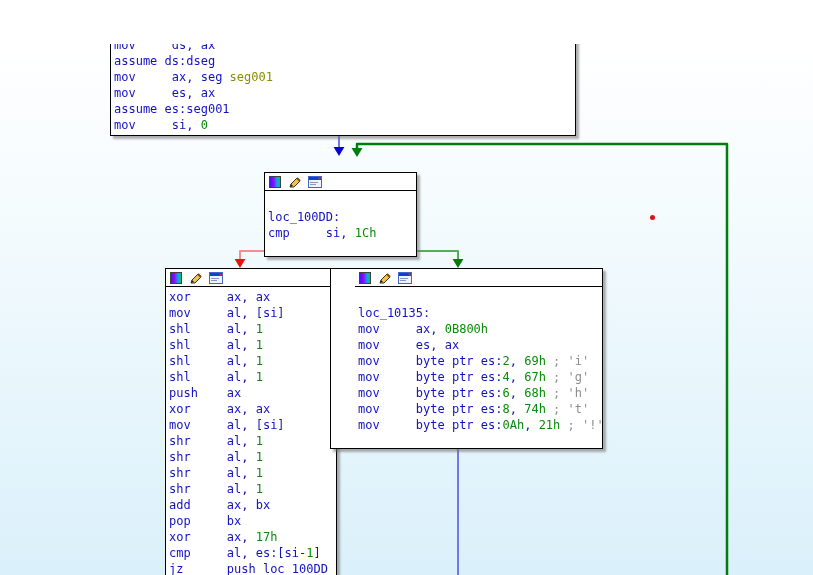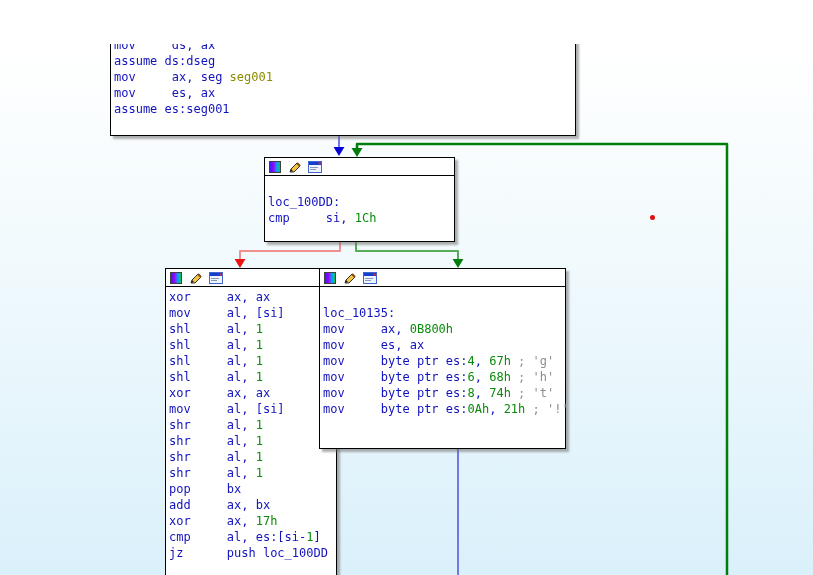--- a/index.html
+++ b/index.html
@@ -70,24 +70,25 @@
 
   <div class="red-dot"></div>
 
   <div class="node" style="left:110px;top:-10px;width:466px;height:102px;">
     <div class="code">
         <div class="ln"><span class="t-c">mov     ds, ax</span></div>
         <div class="ln"><span class="t-c">assume ds:dseg</span></div>
         <div class="ln"><span class="t-c">mov     ax, seg </span><span class="t-s">seg001</span></div>
         <div class="ln"><span class="t-c">mov     es, ax</span></div>
         <div class="ln"><span class="t-c">assume es:seg001</span></div>
+        <div class="ln"><span class="t-c">mov     si, </span><span class="t-n">0</span></div>
       </div>
   </div>
 
-  <div class="node" style="left:264px;top:113px;width:191px;height:85px;">
+  <div class="node" style="left:264px;top:128px;width:153px;height:85px;">
     <div class="bar">
       <svg width="12" height="12">
         <defs>
             <linearGradient id="pg1" x1="0" y1="0" x2="1" y2="0">
           <stop offset="0" stop-color="#2222ff"></stop>
               <stop offset="0.35" stop-color="#a000ff"></stop>
           <stop offset="0.7" stop-color="#00a8ff"></stop>
               <stop offset="1" stop-color="#20c020"></stop>
         </linearGradient>
           </defs>
@@ -131,35 +132,36 @@
         <rect x="2" y="8" width="6" height="1" fill="#8899bb"></rect>
       </svg>
     </div>
     <div class="code">
         <div class="ln"><span class="t-c">xor     ax, ax</span></div>
         <div class="ln"><span class="t-c">mov     al, [si]</span></div>
         <div class="ln"><span class="t-c">shl     al, </span><span class="t-n">1</span></div>
         <div class="ln"><span class="t-c">shl     al, </span><span class="t-n">1</span></div>
         <div class="ln"><span class="t-c">shl     al, </span><span class="t-n">1</span></div>
         <div class="ln"><span class="t-c">shl     al, </span><span class="t-n">1</span></div>
+        <div class="ln"><span class="t-c">push    ax</span></div>
         <div class="ln"><span class="t-c">xor     ax, ax</span></div>
         <div class="ln"><span class="t-c">mov     al, [si]</span></div>
         <div class="ln"><span class="t-c">shr     al, </span><span class="t-n">1</span></div>
         <div class="ln"><span class="t-c">shr     al, </span><span class="t-n">1</span></div>
         <div class="ln"><span class="t-c">shr     al, </span><span class="t-n">1</span></div>
         <div class="ln"><span class="t-c">shr     al, </span><span class="t-n">1</span></div>
+        <div class="ln"><span class="t-c">add     ax, bx</span></div>
         <div class="ln"><span class="t-c">pop     bx</span></div>
-        <div class="ln"><span class="t-c">add     ax, bx</span></div>
         <div class="ln"><span class="t-c">xor     ax, </span><span class="t-n">17h</span></div>
         <div class="ln"><span class="t-c">cmp     al, es:[si-</span><span class="t-n">1</span><span class="t-c">]</span></div>
         <div class="ln"><span class="t-c">jz      push loc_100DD</span></div>
       </div>
   </div>
 
-  <div class="node" style="left:319px;top:224px;width:247px;height:181px;">
+  <div class="node" style="left:330px;top:224px;width:273px;height:181px;padding-left:24px;">
     <div class="bar">
       <svg width="12" height="12">
         <rect x="0.5" y="0.5" width="11" height="11" fill="url(#pg1)" stroke="#404040"></rect>
       </svg>
       <svg width="13" height="12">
         <polygon points="2,11 3,8 9,2 12,5 6,11" fill="#f5c242" stroke="#333" stroke-width="1"></polygon>
         <polygon points="2,11 3,8 5,10" fill="#222"></polygon>
         <line x1="9" y1="2" x2="12" y2="5" stroke="#7a4a12" stroke-width="2"></line>
       </svg>
       <svg width="14" height="12">
@@ -168,20 +170,21 @@
         <rect x="10.5" y="1.5" width="2" height="2" fill="#ee2222"></rect>
         <rect x="2" y="6" width="8" height="1" fill="#8899bb"></rect>
         <rect x="2" y="8" width="6" height="1" fill="#8899bb"></rect>
       </svg>
     </div>
     <div class="code">
         <div class="ln">&nbsp;</div>
         <div class="ln"><span class="t-c">loc_10135:</span></div>
         <div class="ln"><span class="t-c">mov     ax, </span><span class="t-n">0B800h</span></div>
         <div class="ln"><span class="t-c">mov     es, ax</span></div>
+        <div class="ln"><span class="t-c">mov     byte ptr es:</span><span class="t-n">2</span><span class="t-c">, </span><span class="t-n">69h</span><span class="t-c"> </span><span class="t-g">; 'i'</span></div>
         <div class="ln"><span class="t-c">mov     byte ptr es:</span><span class="t-n">4</span><span class="t-c">, </span><span class="t-n">67h</span><span class="t-c"> </span><span class="t-g">; 'g'</span></div>
         <div class="ln"><span class="t-c">mov     byte ptr es:</span><span class="t-n">6</span><span class="t-c">, </span><span class="t-n">68h</span><span class="t-c"> </span><span class="t-g">; 'h'</span></div>
         <div class="ln"><span class="t-c">mov     byte ptr es:</span><span class="t-n">8</span><span class="t-c">, </span><span class="t-n">74h</span><span class="t-c"> </span><span class="t-g">; 't'</span></div>
         <div class="ln"><span class="t-c">mov     byte ptr es:</span><span class="t-n">0Ah</span><span class="t-c">, </span><span class="t-n">21h</span><span class="t-c"> </span><span class="t-g">; '!'</span></div>
       </div>
   </div>
 
   <div class="node" style="left:-6px;top:571px;width:225px;height:30px;"></div>
 
   <div class="node" style="left:332px;top:571px;width:171px;height:30px;"></div>

